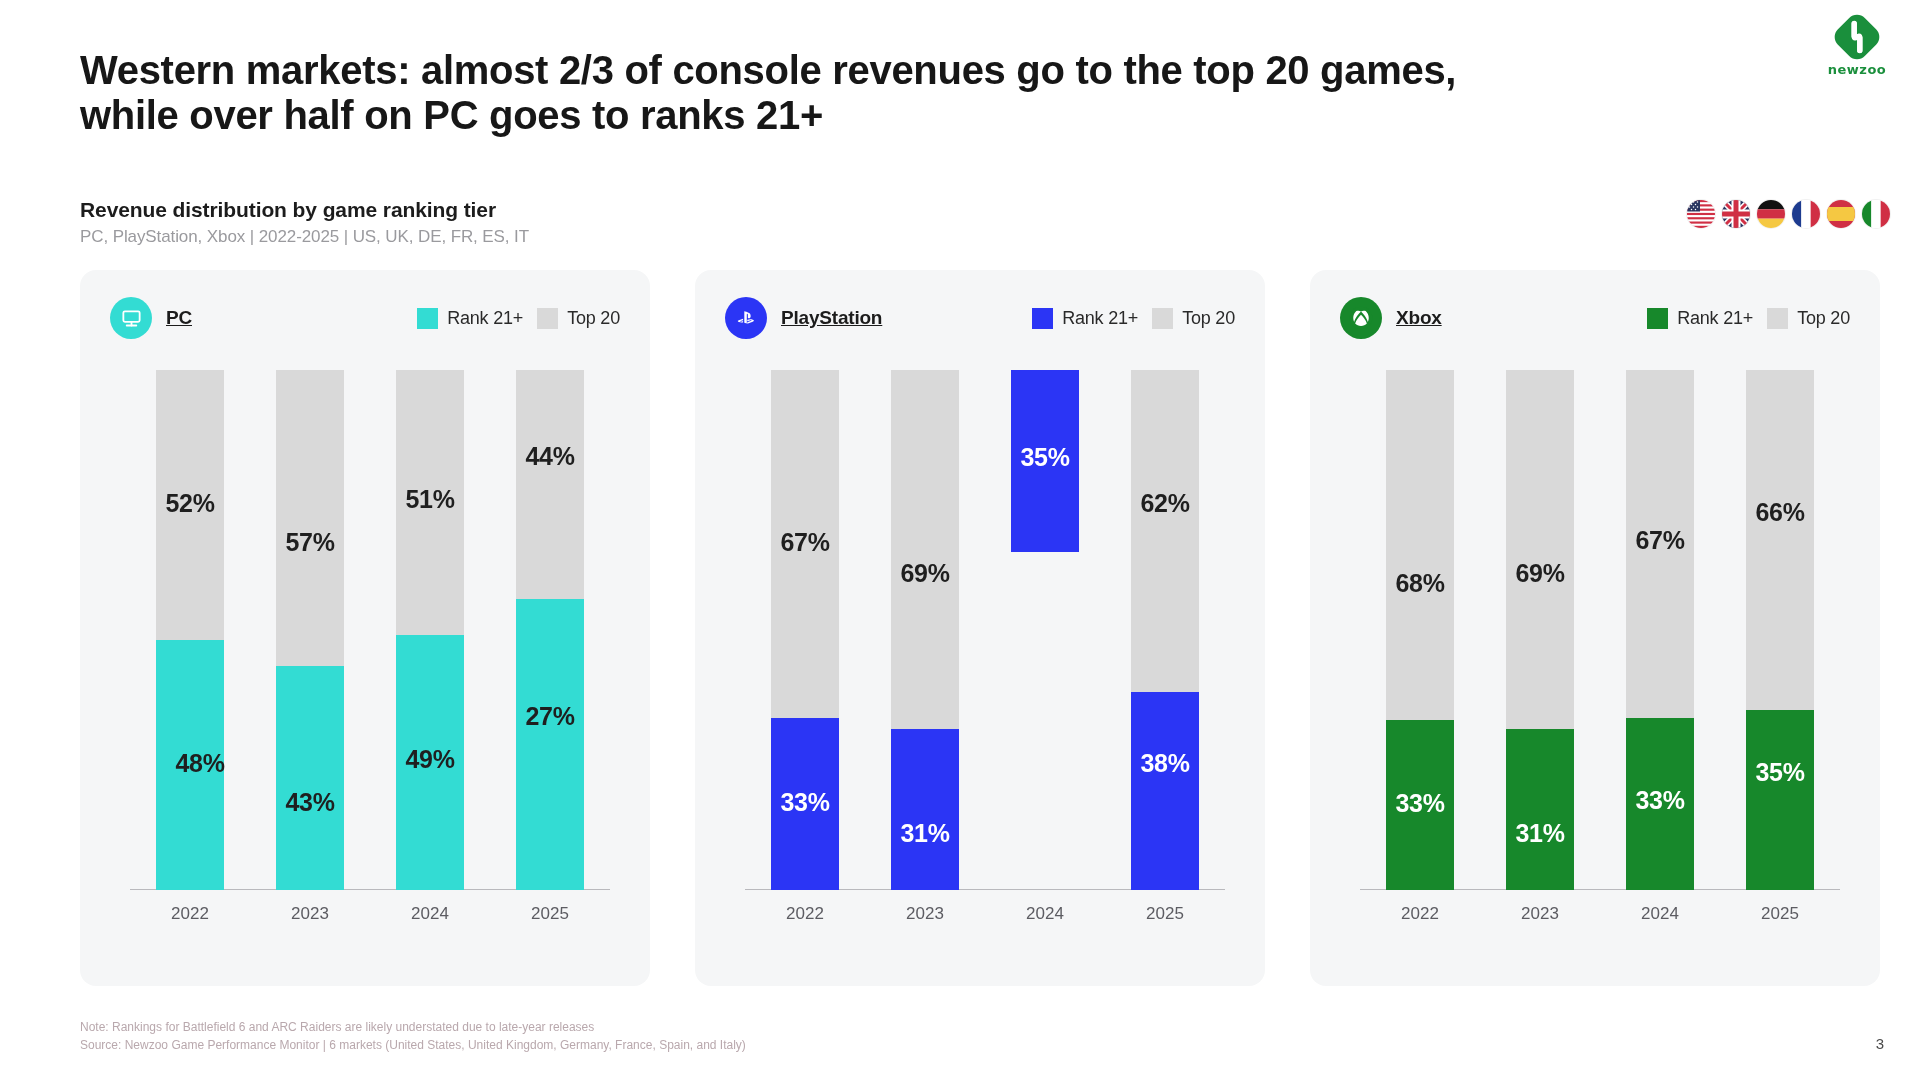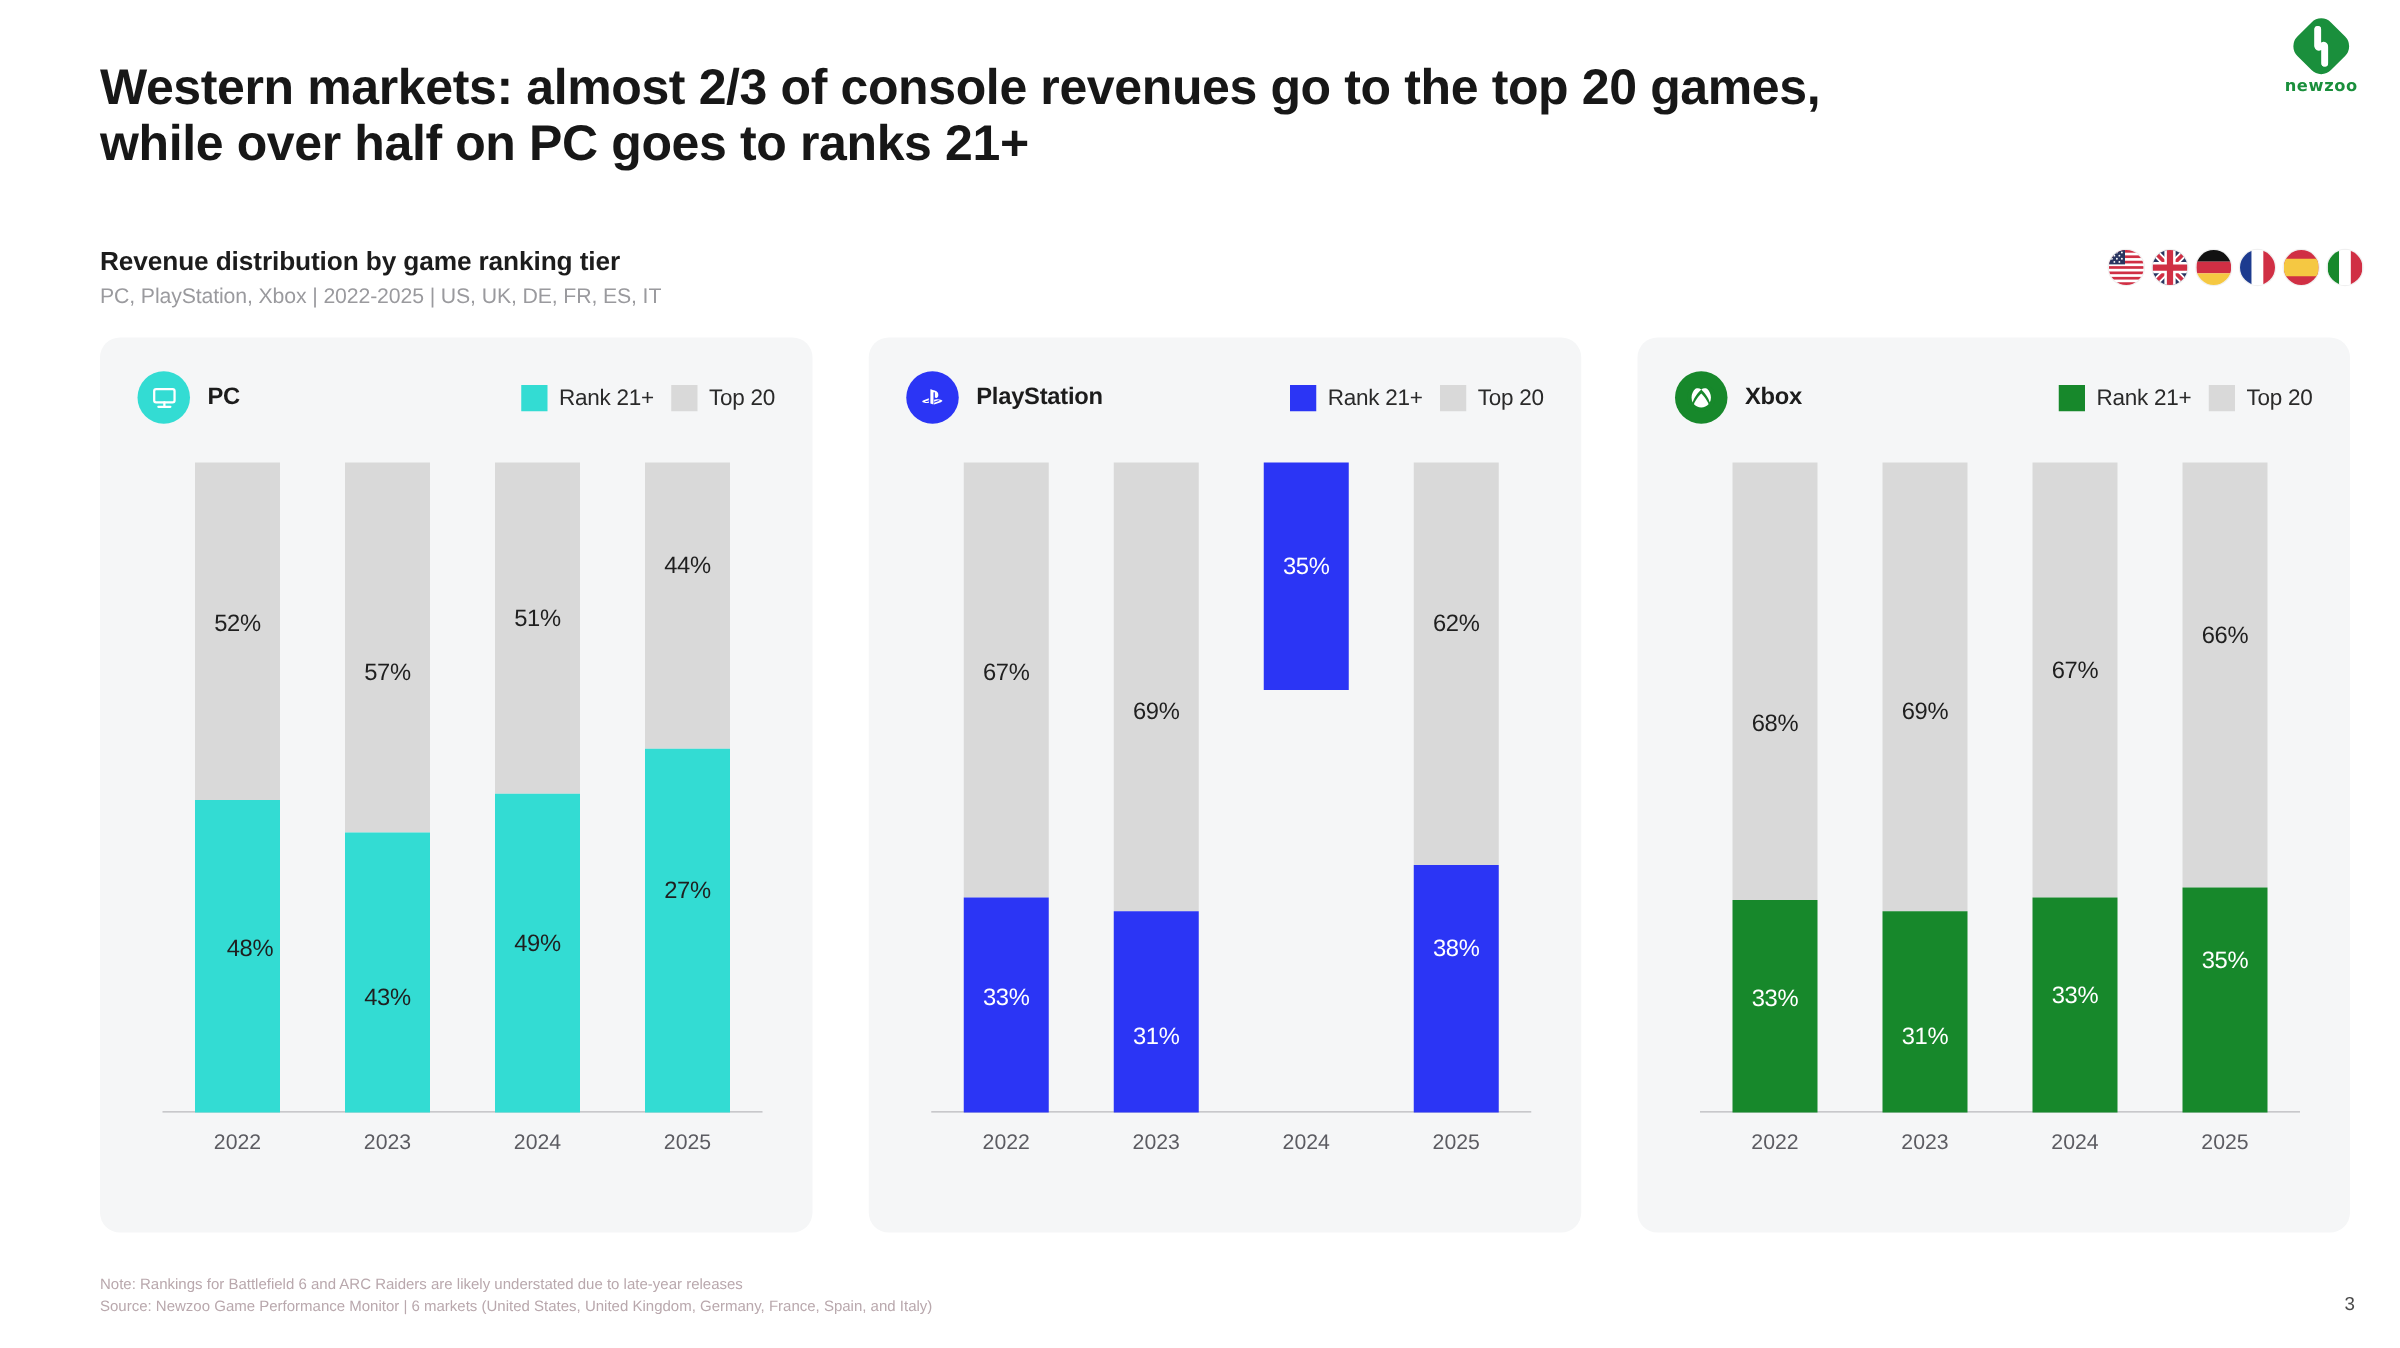--- a/index.html
+++ b/index.html
@@ -123,20 +123,21 @@
     align-items: center;
     justify-content: center;
     flex: 0 0 auto;
   }
   .platform-name {
     margin-left: 14px;
     font-size: 19px;
     font-weight: 700;
     color: #1c1c1c;
     letter-spacing: -0.2px;
+    text-decoration: underline;
   }
   .legend {
     margin-left: auto;
     display: flex;
     align-items: center;
     gap: 14px;
   }
   .legend-item {
     display: flex;
     align-items: center;
@@ -186,24 +187,24 @@
   }
   .seg {
     position: relative;
     display: flex;
     justify-content: center;
     width: 100%;
   }
   .seg-top { background: #d9d9d9; }
   .seg-label {
     position: absolute;
-    font-size: 19px;
+    font-size: 25px;
     letter-spacing: -0.3px;
     white-space: nowrap;
-    font-weight: 400;
+    font-weight: 700;
   }
   .seg-label.dark { color: #1f1f1f; }
   .seg-label.light { color: #ffffff; }
 
   
   .footer {
     position: absolute;
     left: 80px;
     bottom: 24px;
     font-size: 12px;

